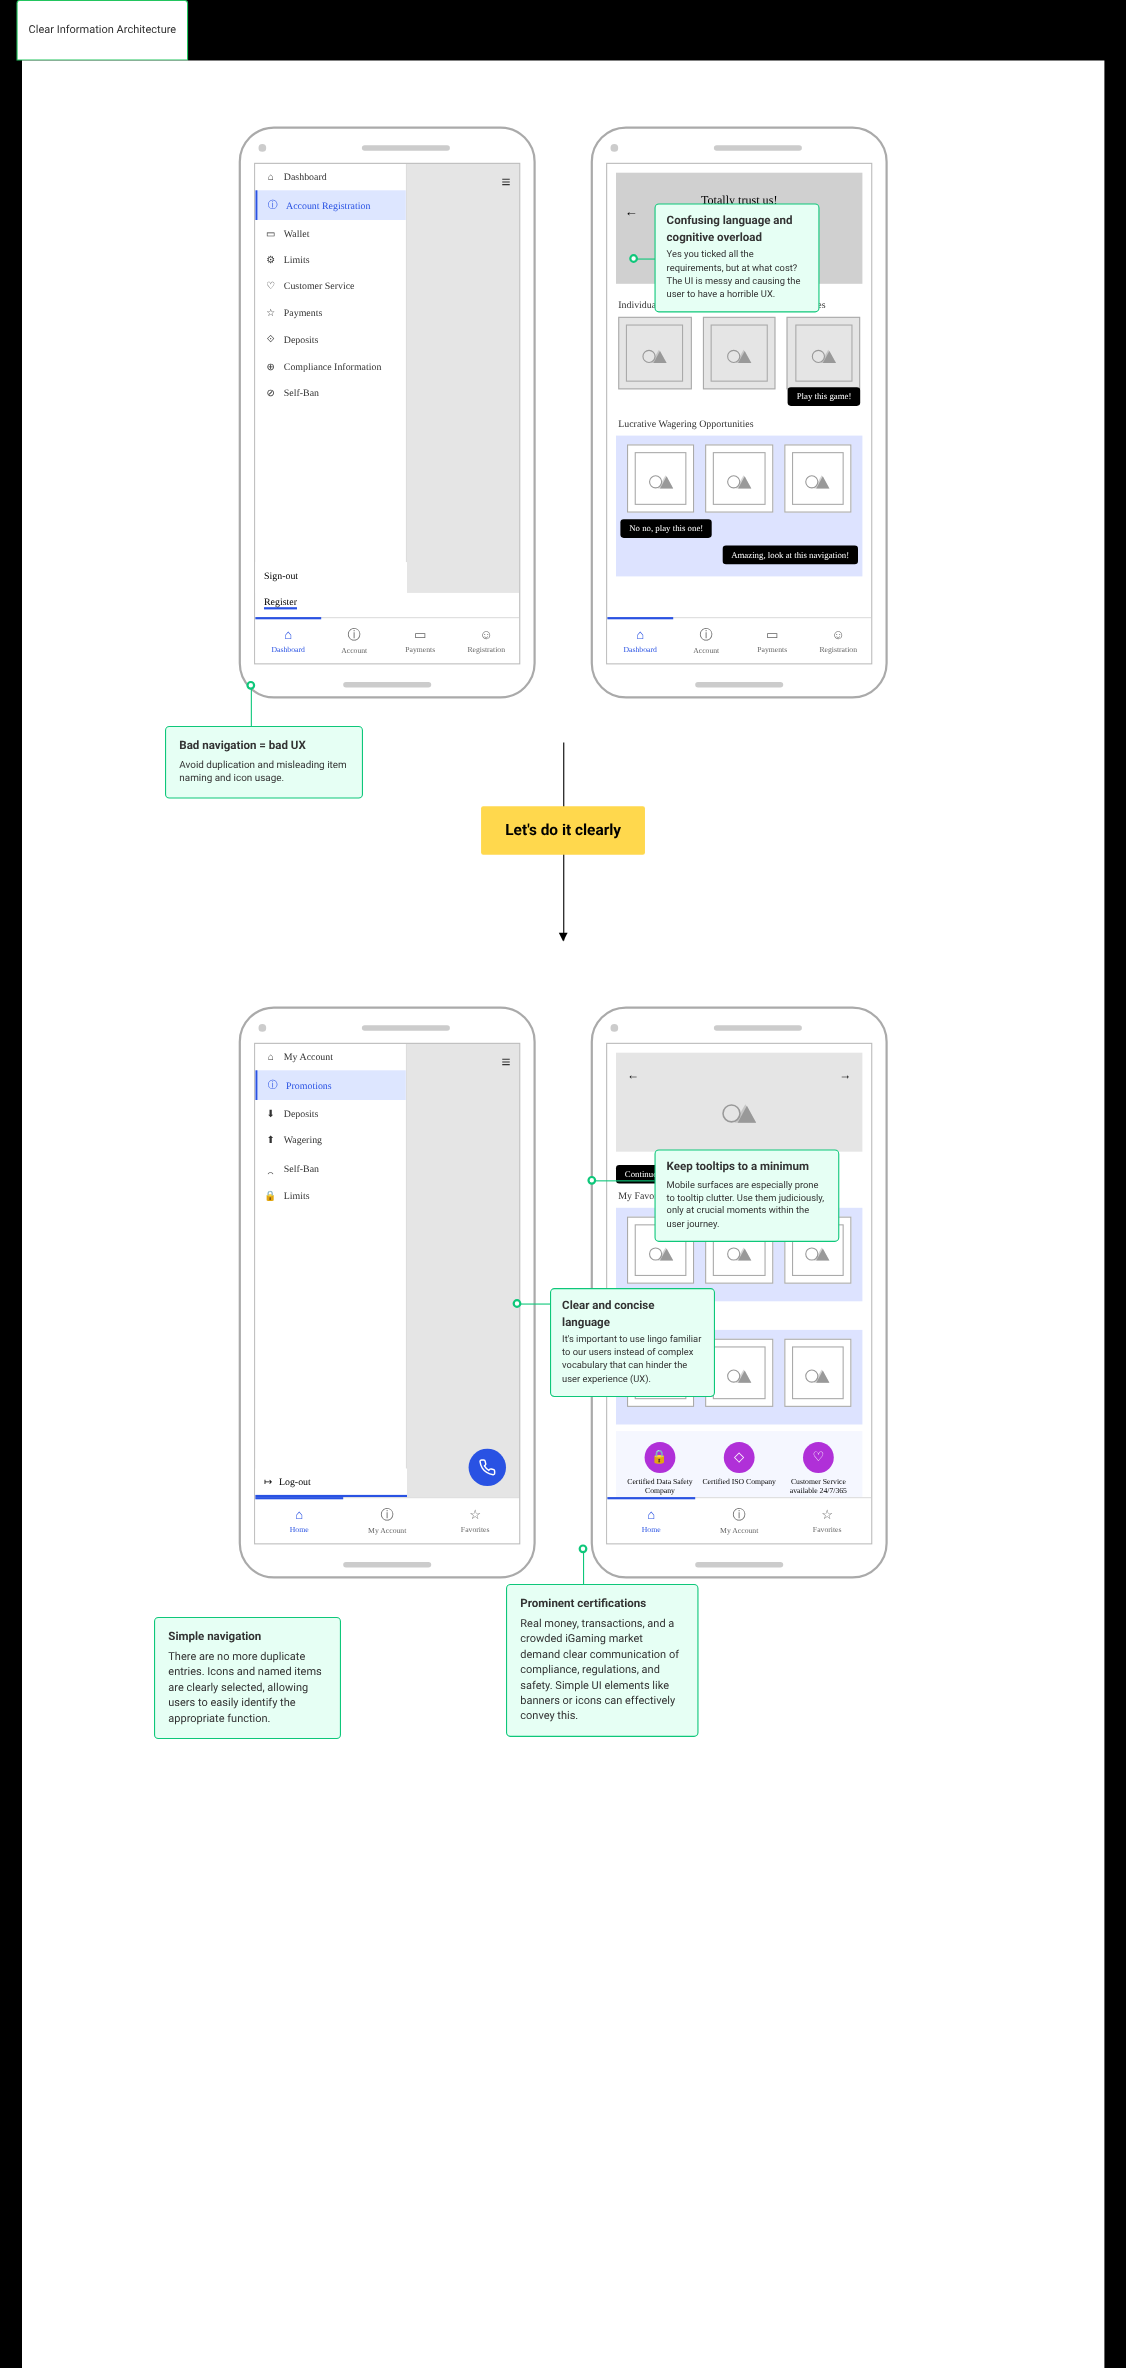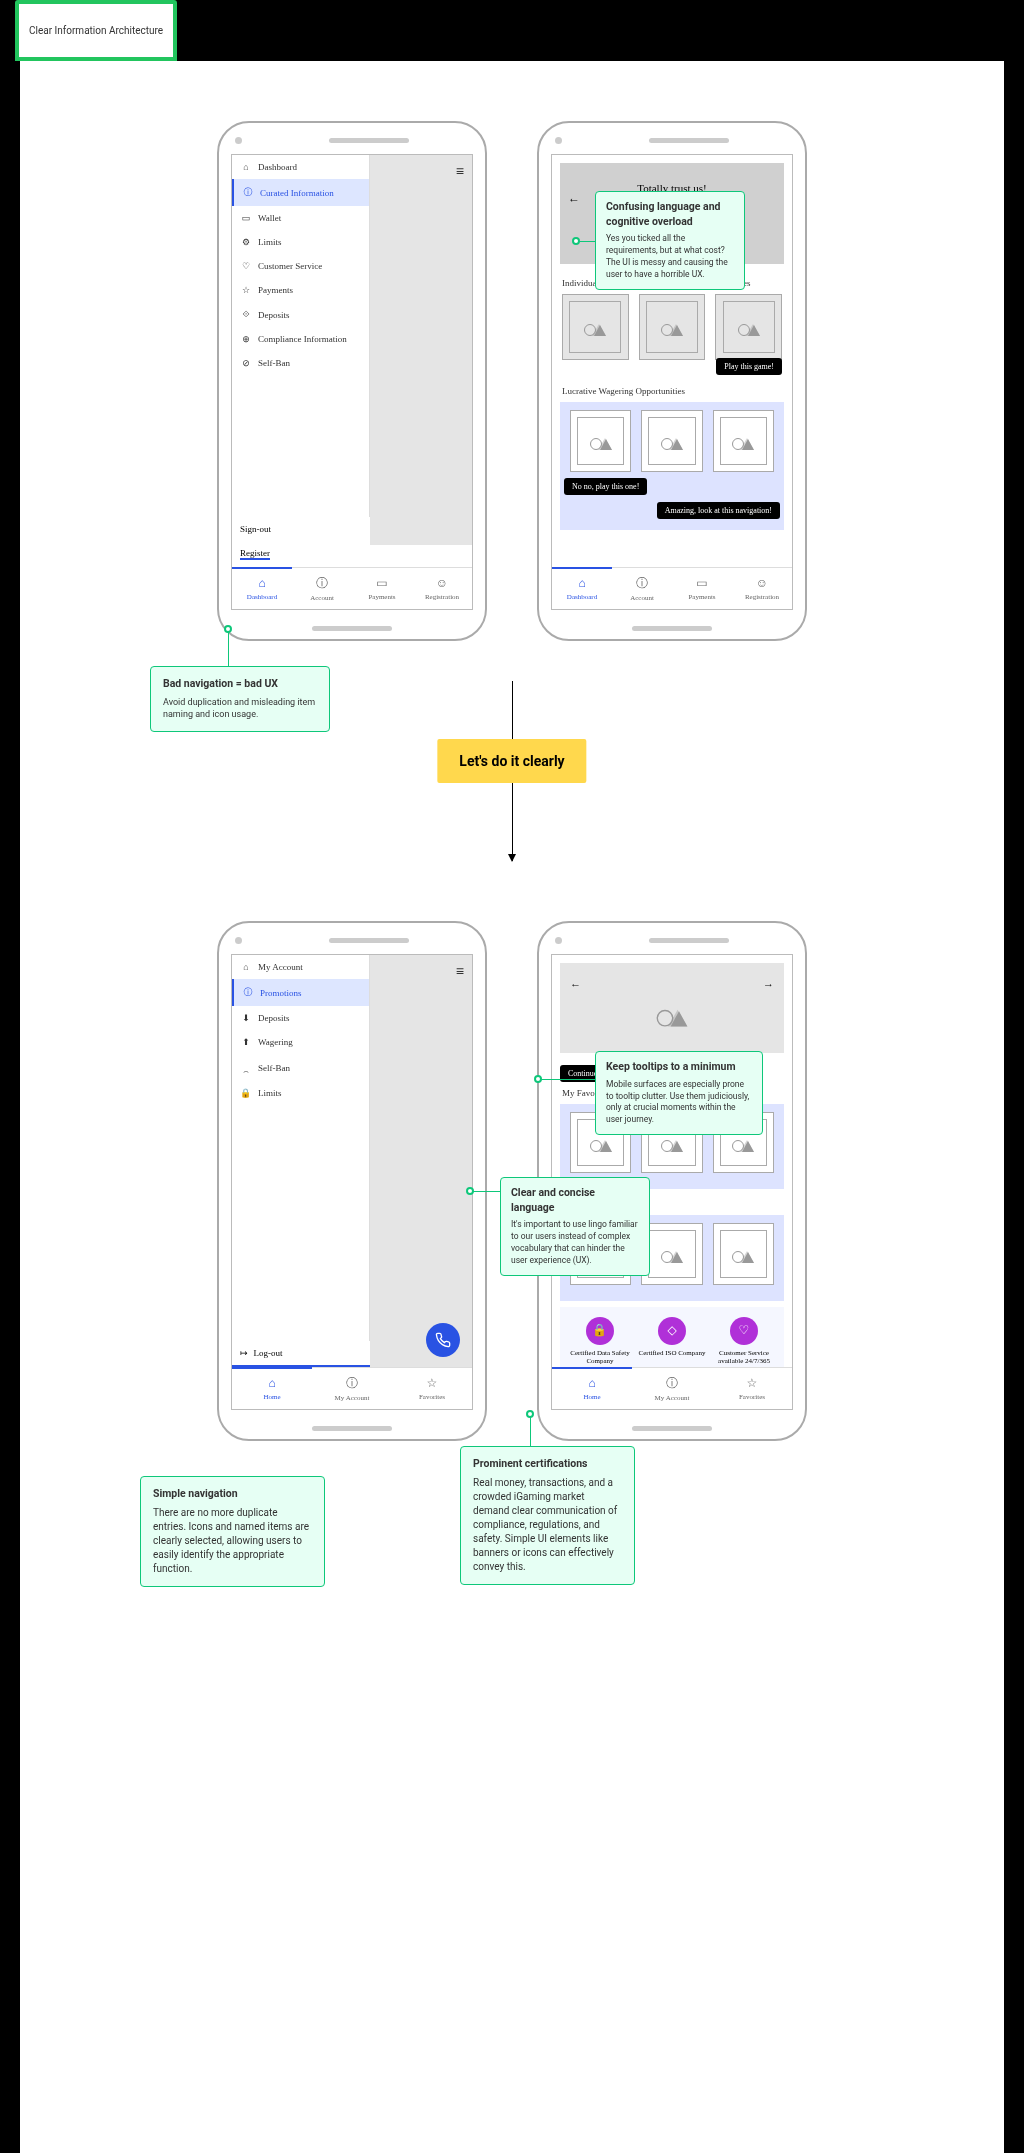--- a/index.html
+++ b/index.html
@@ -1,18 +1,18 @@
 <!DOCTYPE html>
 <html><head>
 <meta charset="utf-8">
 <style>
 *{margin:0;padding:0;box-sizing:border-box}
 body{background:#000;font-family:-apple-system,BlinkMacSystemFont,"Segoe UI",Roboto,sans-serif;display:flex;justify-content:center;padding-top:0}
 .outer-wrap{background:#000;width:1024px;padding:0}
-.page-tab{background:#fff;border:4px solid #22c55e;border-radius:3px 3px 0 0;padding:21px 10px;font-size:10px;display:inline-block;color:#333;margin-left:15px}
+.page-tab{background:#fff;border:1px solid #22c55e;border-radius:3px 3px 0 0;padding:21px 10px;font-size:10px;display:inline-block;color:#333;margin-left:15px}
 .canvas{background:#fff;width:984px;margin:0 auto 0;padding:60px 40px 80px;position:relative;min-height:2100px}
 .row{display:flex;gap:50px;justify-content:center;margin-bottom:30px;position:relative}
 .phone{width:270px;height:520px;border:2px solid #aaa;border-radius:32px;background:#fff;padding:14px 12px 12px;position:relative;flex-shrink:0}
 .phone-top{display:flex;align-items:center;gap:22px;margin-bottom:10px;padding-left:4px}
 .pdot{width:7px;height:7px;border-radius:50%;background:#ccc}
 .speaker{width:80px;height:5px;background:#ccc;border-radius:3px;margin:0 auto}
 .phone-bottom{position:absolute;bottom:8px;left:50%;transform:translateX(-50%);width:80px;height:5px;background:#ccc;border-radius:3px}
 .screen{border:1px solid #bbb;height:456px;position:relative;overflow:hidden;background:#fff}
 .drawer{width:138px;background:#fff;height:100%;border-right:1px solid #ddd;overflow-y:auto}
 .drawer-wrap{display:flex;height:390px;position:relative}
@@ -83,21 +83,21 @@
           </div>
 <div class="screen">
 <div class="drawer-wrap">
 <div class="drawer">
 <div class="nav-item">
                   <span class="ic">⌂</span>
                   <span>Dashboard</span>
                 </div>
 <div class="nav-item sel">
                   <span class="ic">ⓘ</span>
-                  <span>Curated Information</span>
+                  <span>Account Registration</span>
                 </div>
 <div class="nav-item">
                   <span class="ic">▭</span>
                   <span>Wallet</span>
                 </div>
 <div class="nav-item">
                   <span class="ic">⚙</span>
                   <span>Limits</span>
                 </div>
 <div class="nav-item">
@@ -429,21 +429,21 @@
               </div>
 <div class="tab">
                 <span class="ic">☆</span>
                 <span>Favorites</span>
               </div>
 </div>
 </div>
 <div class="phone-bottom"></div>
 </div>
 
-<div class="callout" style="left:80px;top:555px;width:185px">
+<div class="callout" style="left:80px;top:555px;width:170px">
 <b>Simple navigation</b>
 <span>There are no more duplicate entries. Icons and named items are clearly selected, allowing users to easily identify the appropriate function.</span>
 </div>
 
 <div class="callout callout-med" style="left:535px;top:130px;width:168px">
 <b>Keep tooltips to a minimum</b>
 <span>Mobile surfaces are especially prone to tooltip clutter. Use them judiciously, only at crucial moments within the user journey.</span>
 </div>
 <div class="connector-line" style="left:480px;top:158px;width:55px;height:1px"></div>
 <div class="connector-dot" style="left:474px;top:154px"></div>

